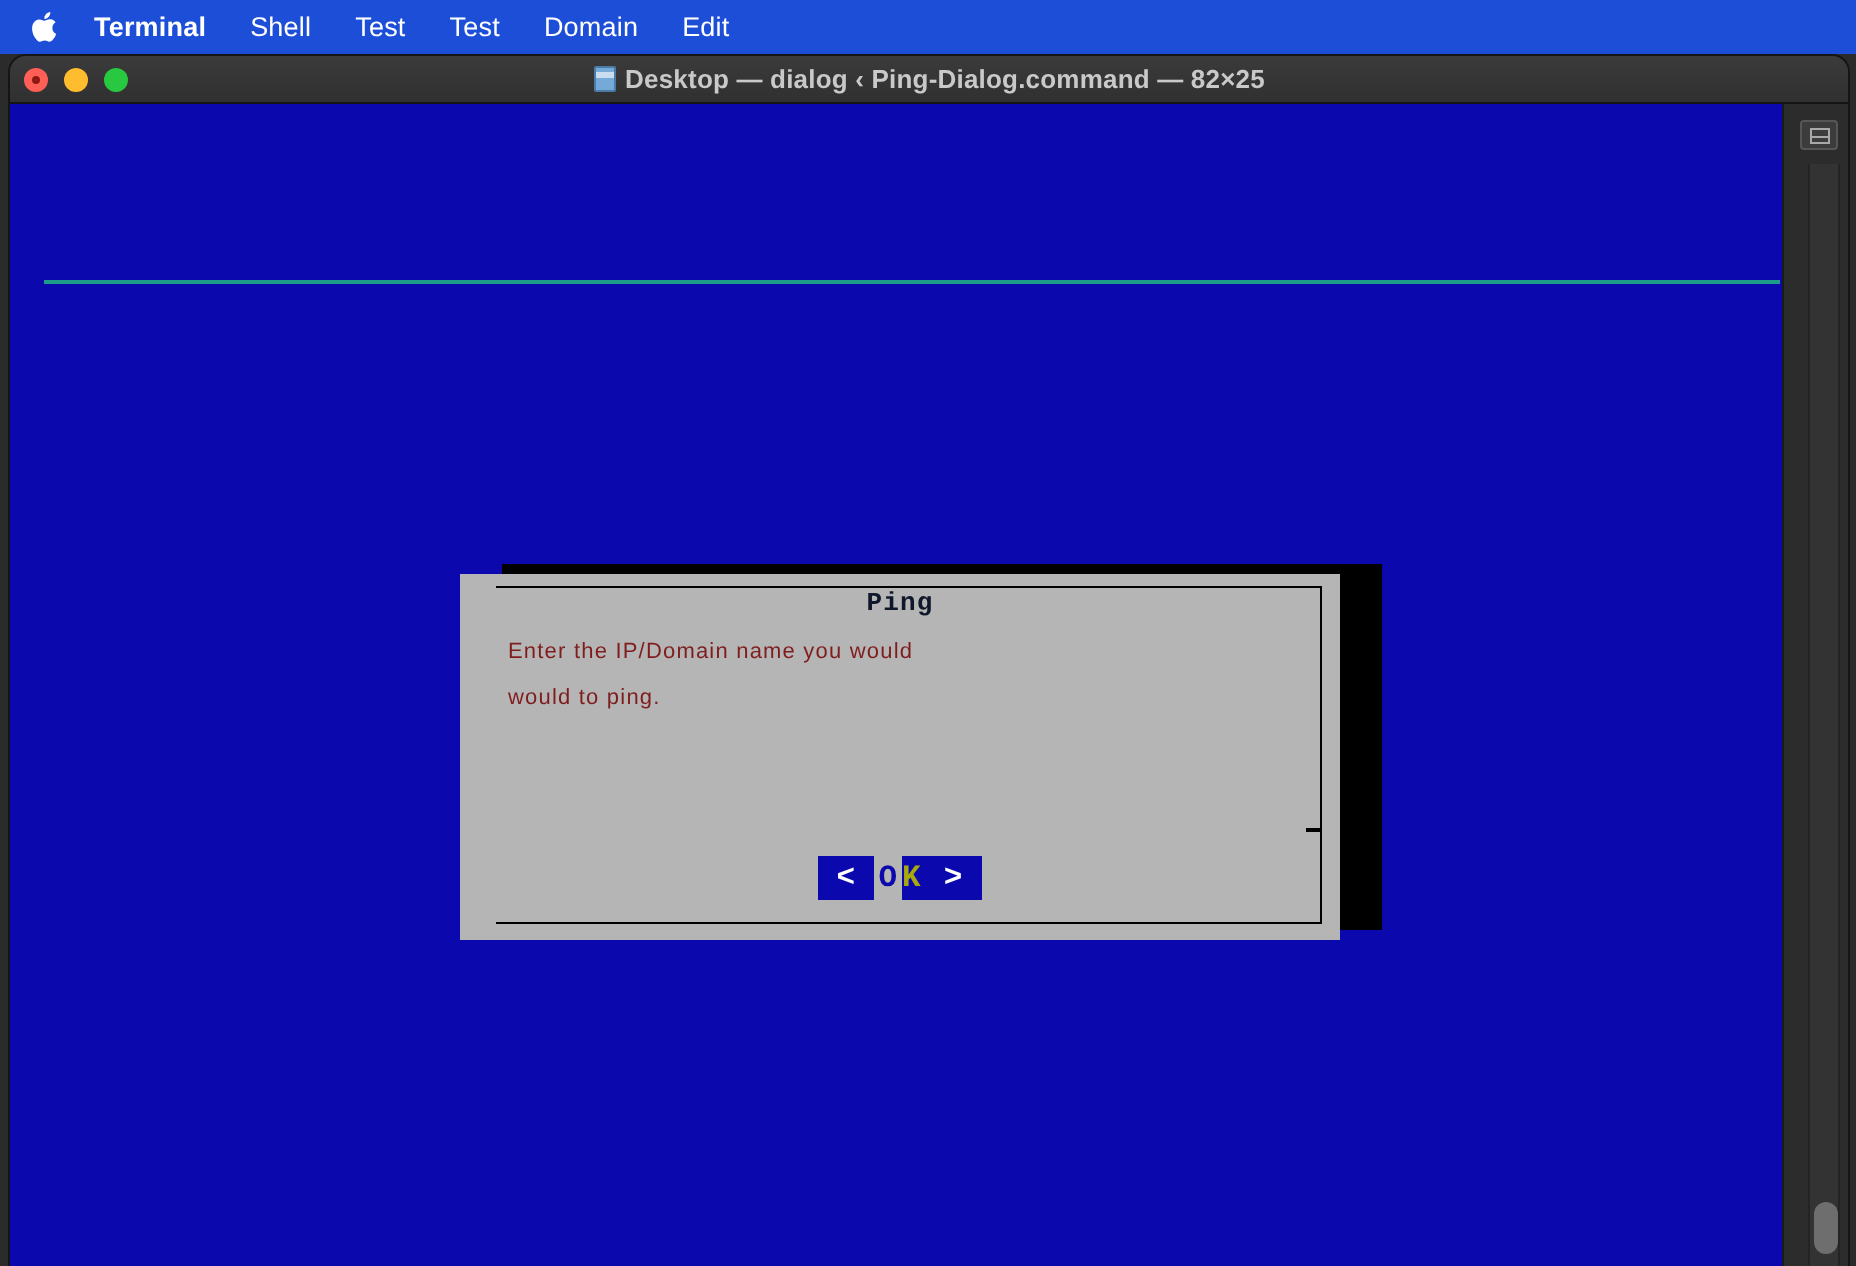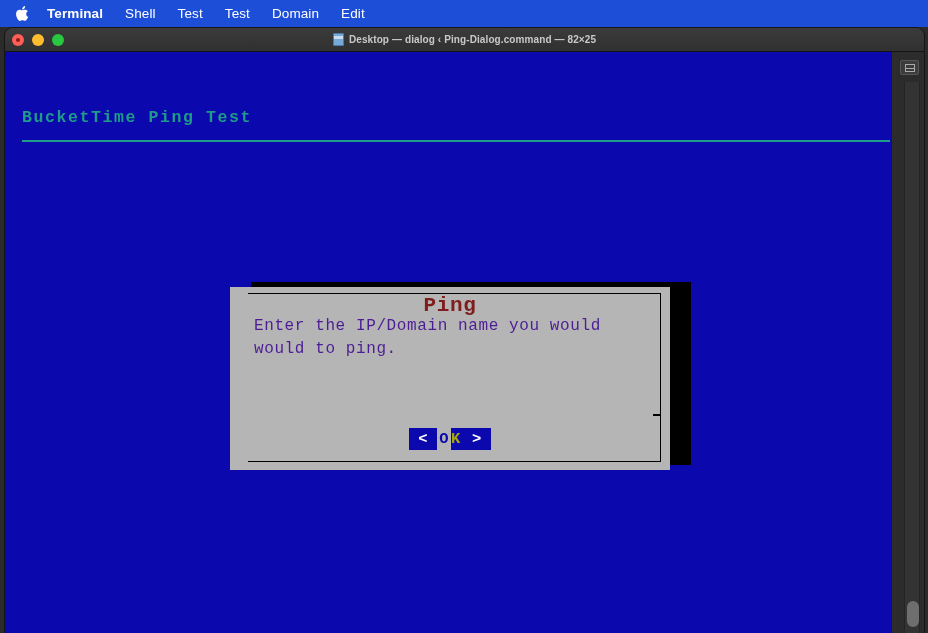--- a/index.html
+++ b/index.html
@@ -80,21 +80,21 @@
     width: 4px; height: 4px;
     border-radius: 50%;
     background: #8d1a12;
   }
   .tl-min { background: #febc2e; }
   .tl-max { background: #28c840; }
 
   #title-text {
     display: flex; align-items: center; gap: 5px;
     color: #c9c9c9;
-    font-size: 10px;
+    font-size: 13px;
     font-weight: bold;
     font-family: "Liberation Sans", sans-serif;
     white-space: nowrap;
     letter-spacing: 0.1px;
   }
   .doc-icon {
     width: 11px; height: 13px;
     background: #74a9d8;
     border: 1px solid #4b7ba6;
     border-radius: 1px;
@@ -231,34 +231,34 @@
     width: 8px;
     height: 1.5px;
     background: #000000;
   }
 
   #dlg-title {
     position: absolute;
     top: 7px;
     left: 0; right: 0;
     text-align: center;
-    color: #7f1d1d;
-    font-size: 21px;
+    color: #0f172a;
+    font-size: 13px;
     font-weight: bold;
     font-family: "Liberation Mono", monospace;
     letter-spacing: 0.6px;
   }
   #dlg-body {
     position: absolute;
     left: 24px;
     top: 28px;
     width: 392px;
-    color: #4c1d95;
-    font-size: 16px;
-    font-family: Liberation Mono, monospace;
+    color: #7f1d1d;
+    font-size: 11px;
+    font-family: Liberation Sans, sans-serif;
     line-height: 23px;
     white-space: pre;
     letter-spacing: 0.6px;
   }
 
   #btn-row {
     position: absolute;
     left: 0; right: 0;
     top: 141px;
     display: flex;
@@ -319,21 +319,20 @@
     </div>
     <div id="title-text">
       <span class="doc-icon"></span>
       <span>Desktop — dialog ‹ Ping-Dialog.command — 82×25</span>
     </div>
   </div>
 
   <div id="term">
 
     <div id="term-inner">
-      <div class="term-header">BucketTime Ping Test</div>
       <div class="term-rule"></div>
 
       <div id="dialog-shadow"></div>
 
       <div id="dialog">
         <div id="dialog-frame"></div>
         <div id="frame-notch"></div>
 
         <div id="dlg-title">Ping</div>
 

